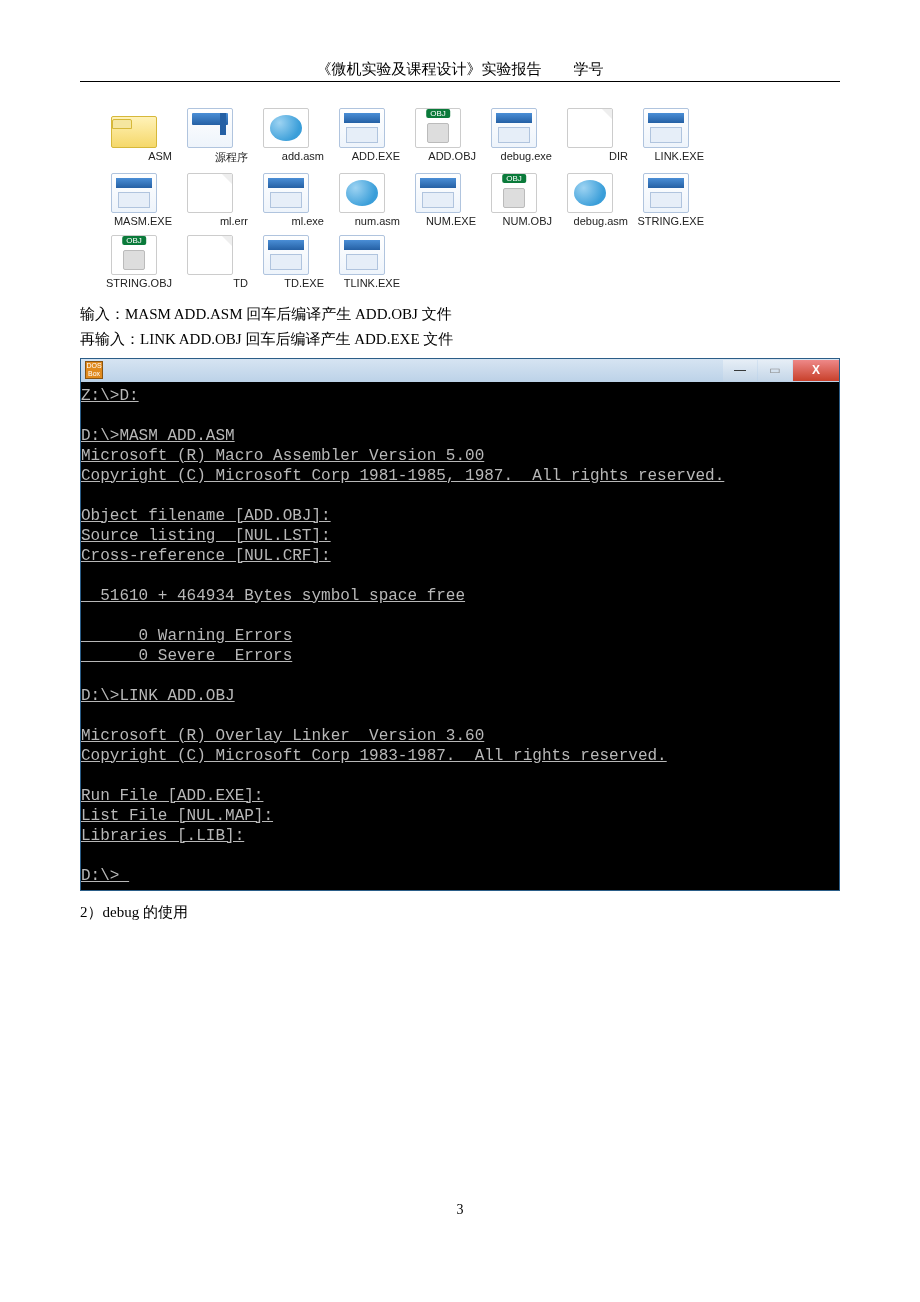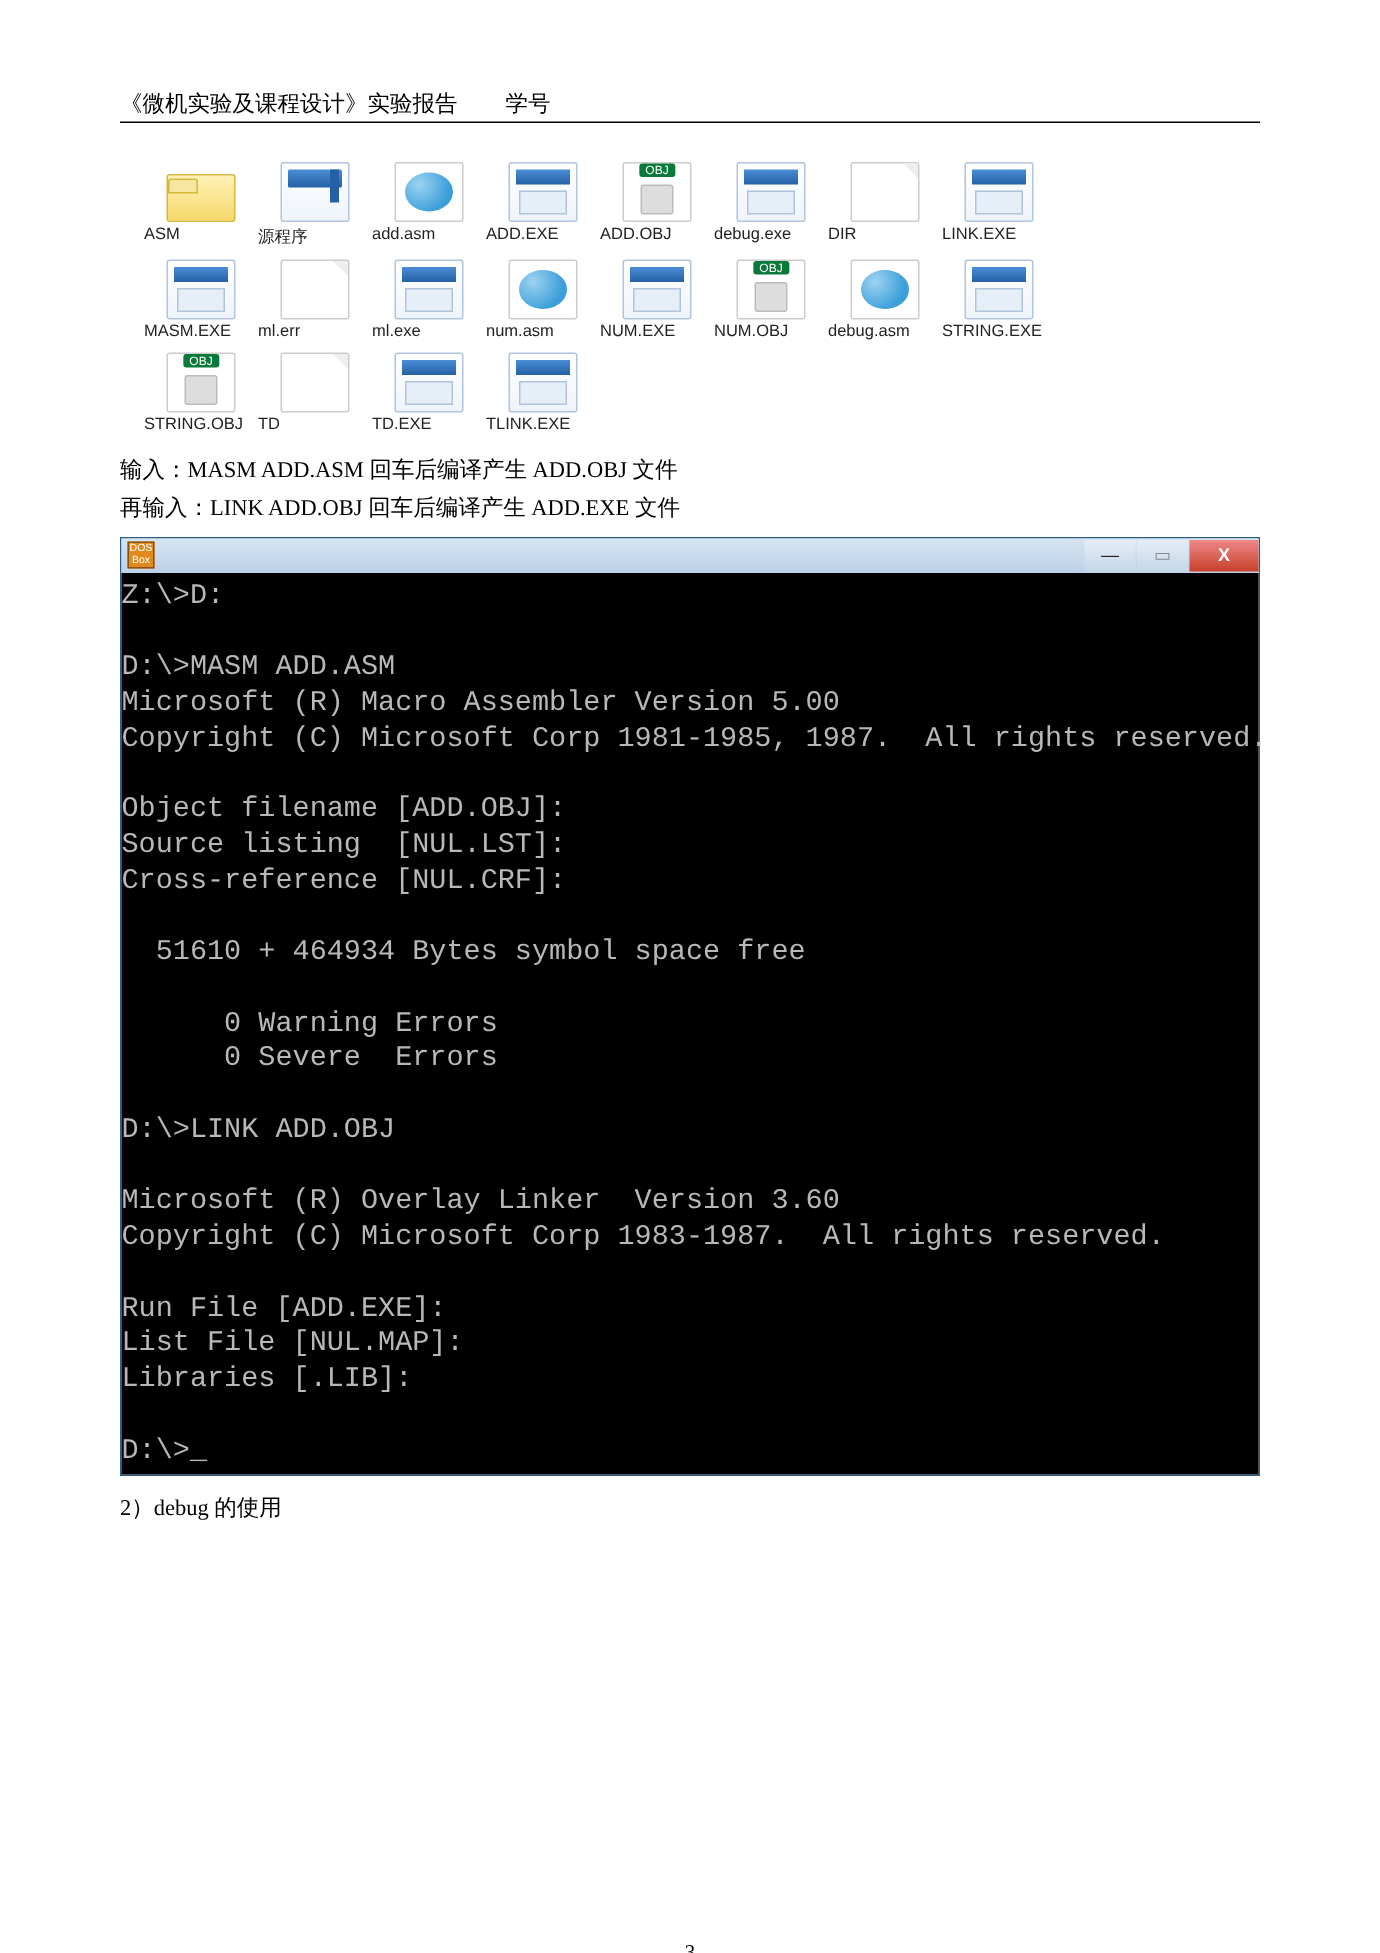--- a/index.html
+++ b/index.html
@@ -5,38 +5,38 @@
   body {
     margin: 0;
     background: #fff;
     font-family: "SimSun", "宋体", serif;
     width: 920px;
   }
   .page {
     padding: 60px 80px 40px 80px;
   }
   .header {
-    text-align: left;
+    text-align: center;
     font-size: 15px;
     border-bottom: 1.5px solid #000;
     padding-bottom: 2px;
     margin-bottom: 24px;
   }
   .header .spacer { display:inline-block; width: 32px; }
   .file-grid {
     margin-left: 16px;
     margin-bottom: 8px;
   }
   .file-row {
     display: flex;
     flex-wrap: nowrap;
   }
   .file-item {
     width: 76px;
-    text-align: left;
+    text-align: right;
     font-family: "Segoe UI", Tahoma, sans-serif;
     font-size: 11px;
     color: #222;
     margin: 2px 0 6px 0;
   }
   .icon {
     width: 44px;
     height: 38px;
     margin: 0 auto 2px auto;
     position: relative;
@@ -179,23 +179,24 @@
     font-size:12px;
     margin-left:1px;
   }
   .win-min { background: linear-gradient(#e6eef6,#c4d6e8); }
   .win-max { background: linear-gradient(#e6eef6,#c4d6e8); color:#888; }
   .win-close { background: linear-gradient(#e88,#c8402a); color:#fff; width:46px; font-weight:bold; }
   .terminal {
     background:#000;
     color:#b8b8b8;
     padding: 4px 2px 4px 0;
-    font-size: 19px;
+    font-size: 16px;
     line-height: 1.25;
     white-space: pre;
+    text-decoration: underline;
   }
   .section {
     font-size: 15px;
     margin-top: 12px;
   }
   .circled {
     display:inline-block;
     border:1px solid #000;
     border-radius:50%;
     width:16px; height:16px;

